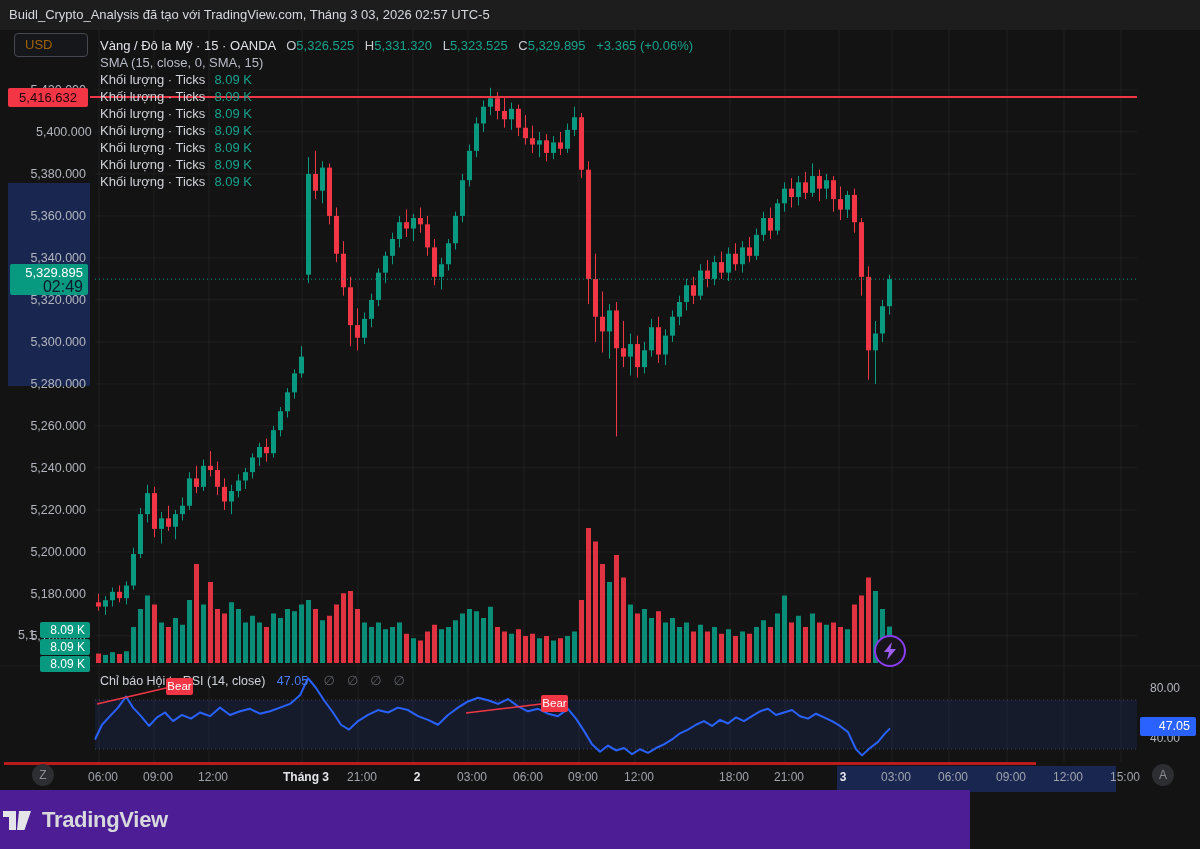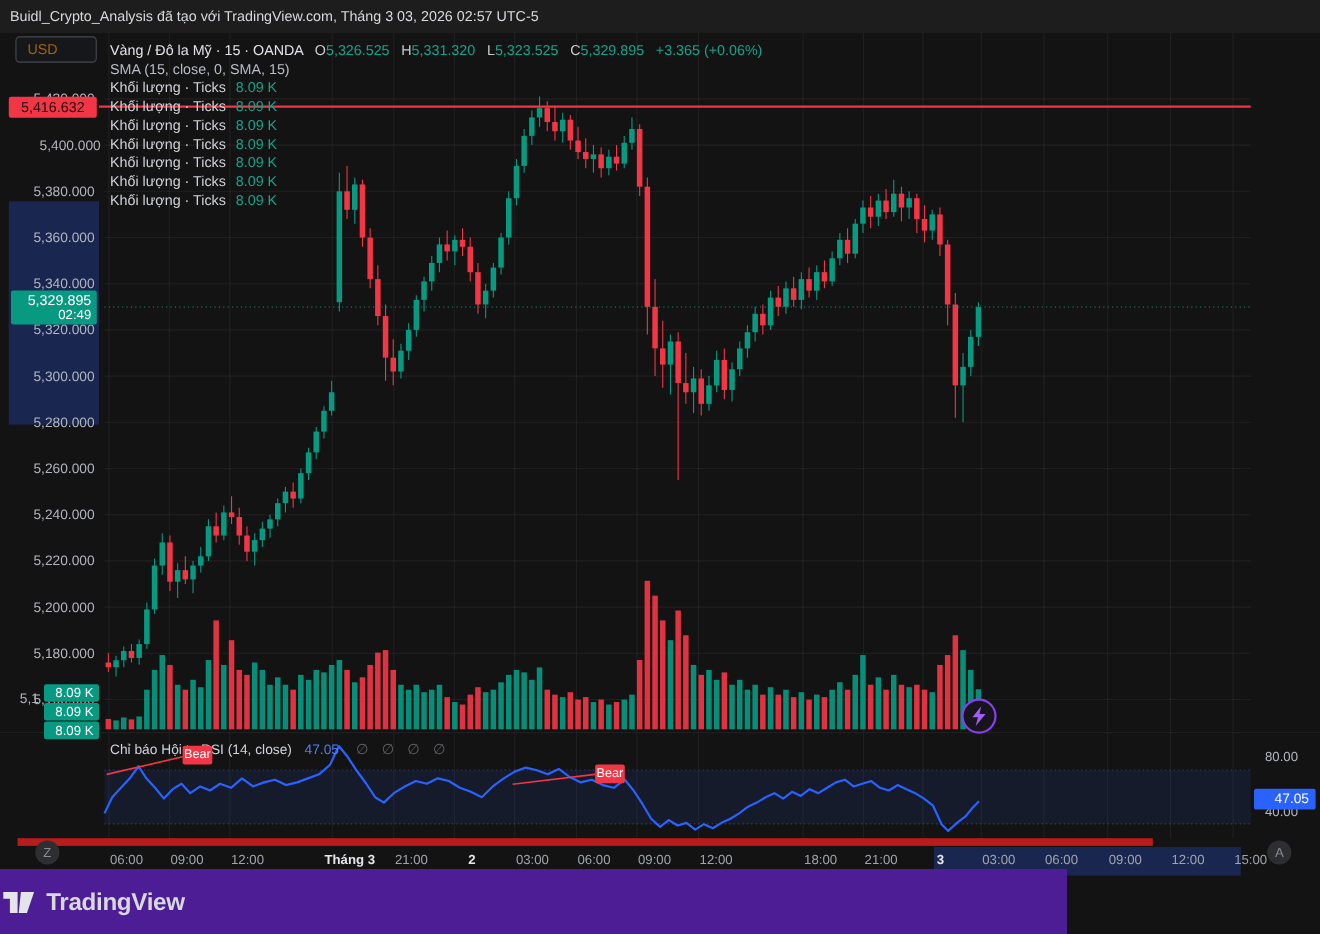--- a/index.html
+++ b/index.html
@@ -17,34 +17,34 @@
   .tealv{color:#17a28c;}
   .dim{color:#b8bcc8;}
   .price-axis{position:absolute;left:0;top:30px;width:94px;height:636px;}
   .ptick{position:absolute;right:8px;width:86px;text-align:right;font-size:12.5px;color:#b2b5be;height:16px;line-height:16px;}
   .axis-hl{position:absolute;background:rgba(41,98,255,0.26);}
   .redlbl{position:absolute;left:8px;width:80px;height:19px;background:#f23645;border-radius:2px;
     color:#20070a;font-size:13px;line-height:19px;text-align:center;}
   .greenlbl{position:absolute;left:10px;width:78px;background:#089981;border-radius:2px;color:#fff;
     text-align:right;padding:1px 5px 2px 0;}
   .greenlbl .p{font-size:13px;line-height:15px;}
-  .greenlbl .t{font-size:12px;line-height:13px;color:#ffffff;}
+  .greenlbl .t{font-size:16px;line-height:13px;color:#0f172a;}
   .vlbl{position:absolute;left:40px;width:50px;height:16px;background:#089981;border-radius:2px;
     color:#fff;font-size:12px;line-height:16px;text-align:right;padding-right:5px;}
   .partial{position:absolute;font-size:12.5px;color:#b2b5be;}
   .rsi-legend{position:absolute;left:100px;top:672px;height:17px;line-height:17px;font-size:12.5px;white-space:nowrap;}
   .rsi-legend .ttl{color:#cfd3db;}
   .rsi-legend .val{color:#4a7dff;margin-left:8px;}
   .rsi-legend .nul{color:#5d6067;margin-left:12px;font-size:13px;}
   .bear{position:absolute;width:27px;height:17px;background:#f23645;border-radius:2px;color:#fff;
     font-size:11.5px;line-height:17px;text-align:center;}
   .rsi-side{position:absolute;font-size:12px;color:#b2b5be;}
   .bluelbl{position:absolute;left:1140px;width:56px;height:19px;background:#2962ff;border-radius:2px;
     color:#fff;font-size:12.5px;line-height:19px;text-align:right;padding-right:6px;}
-  .time-axis{position:absolute;left:16px;top:762px;width:1032px;height:27px;border-top:7px solid #b91c1c;}
+  .time-axis{position:absolute;left:4px;top:762px;width:1032px;height:27px;border-top:3px solid #b91c1c;}
   .ttick{position:absolute;top:5px;transform:translateX(-50%);font-size:12px;color:#9fa3ac;white-space:nowrap;}
   .ttick.strong{color:#e4e6ea;font-weight:700;}
   .circ{position:absolute;width:22px;height:22px;border-radius:50%;background:#2d2e32;color:#8a8d94;
     font-size:12px;line-height:22px;text-align:center;top:764px;}
   .bolt-btn{position:absolute;left:874px;top:635px;width:32px;height:32px;border-radius:50%;
     border:2px solid #8b3df0;background:#17151b;display:flex;align-items:center;justify-content:center;}
   .footer{position:absolute;left:0;top:790px;width:970px;height:59px;background:#4c1d95;
     display:flex;align-items:center;}
   .brand{color:#d7d9dd;font-size:22px;font-weight:700;margin-left:8px;letter-spacing:-0.3px;}
 </style>

